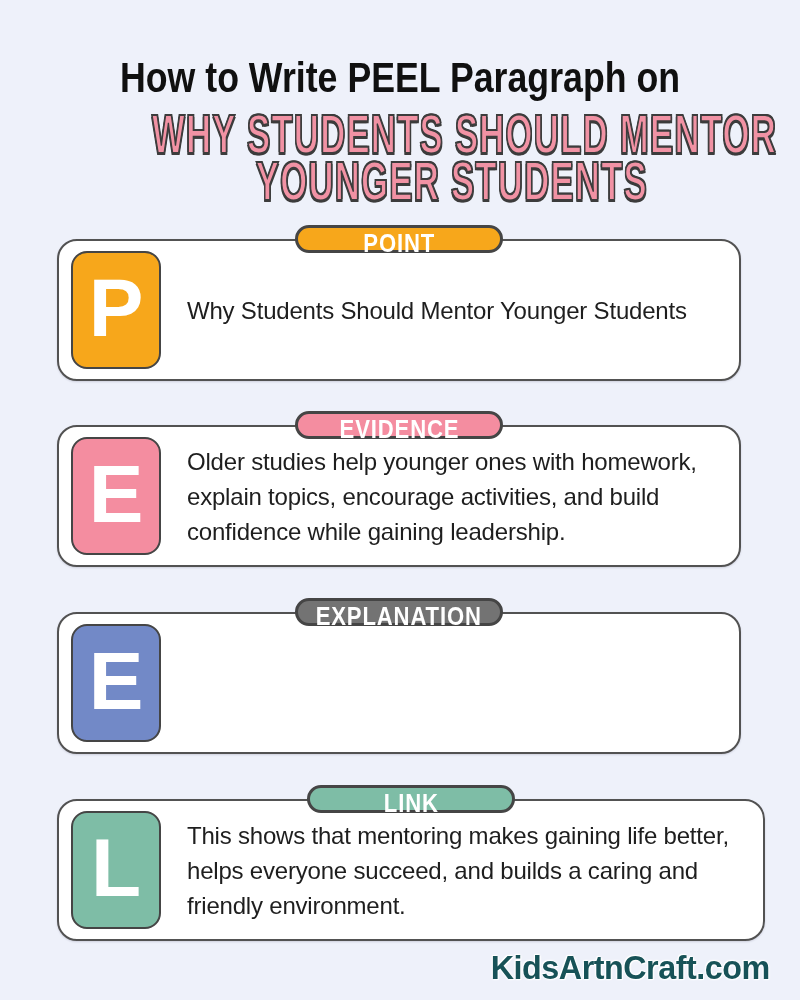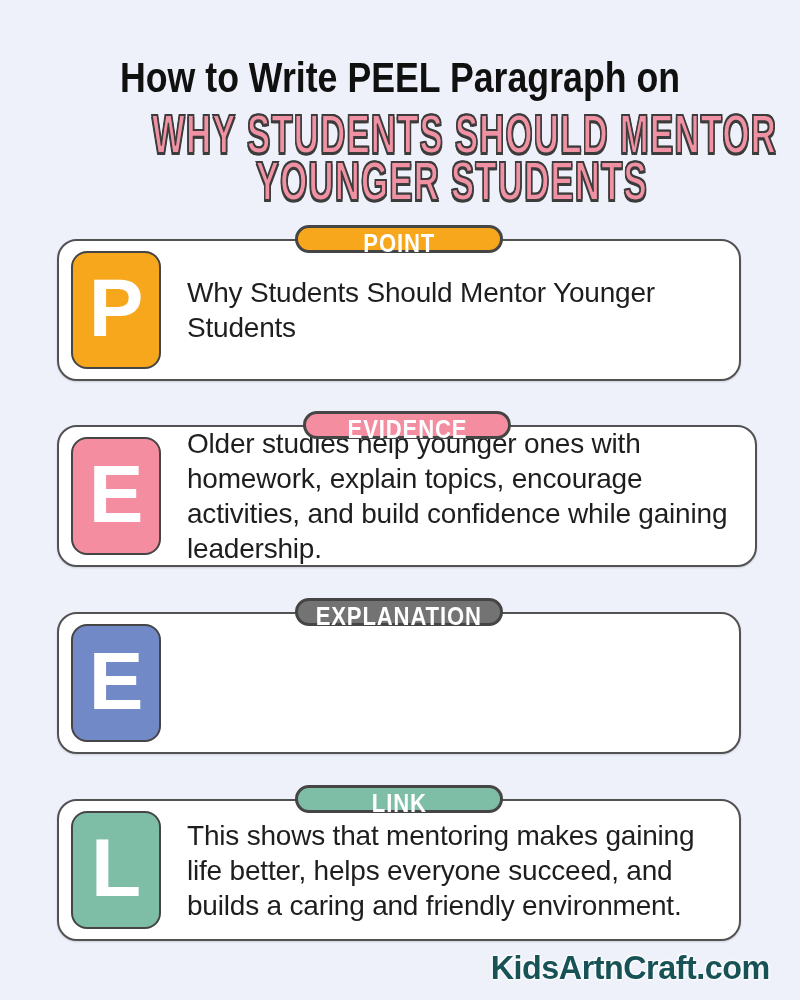--- a/index.html
+++ b/index.html
@@ -105,31 +105,31 @@
   .letter-box span {
     color: #ffffff;
     font-size: 82px;
     font-weight: 800;
     line-height: 1;
     transform: translateY(-2px);
   }
   .section-text {
     margin: 0 8px 0 26px;
     width: 545px;
-    font-size: 28px;
+    font-size: 24px;
     line-height: 35px;
     color: #1e1e1e;
     letter-spacing: -0.2px;
   }
 
   
   .pos-0 { top: 239px; }
-  .pos-1 { top: 425px; padding-left: 16px; }
+  .pos-1 { top: 425px; }
   .pos-2 { top: 612px; }
-  .pos-3 { top: 799px; }
+  .pos-3 { top: 799px; padding-left: 24px; }
 
   
   .footer-site {
     position: absolute;
     top: 948px;
     right: 30px;
     font-size: 34px;
     font-weight: 800;
     letter-spacing: -0.5px;
     transform: scaleX(0.95);

